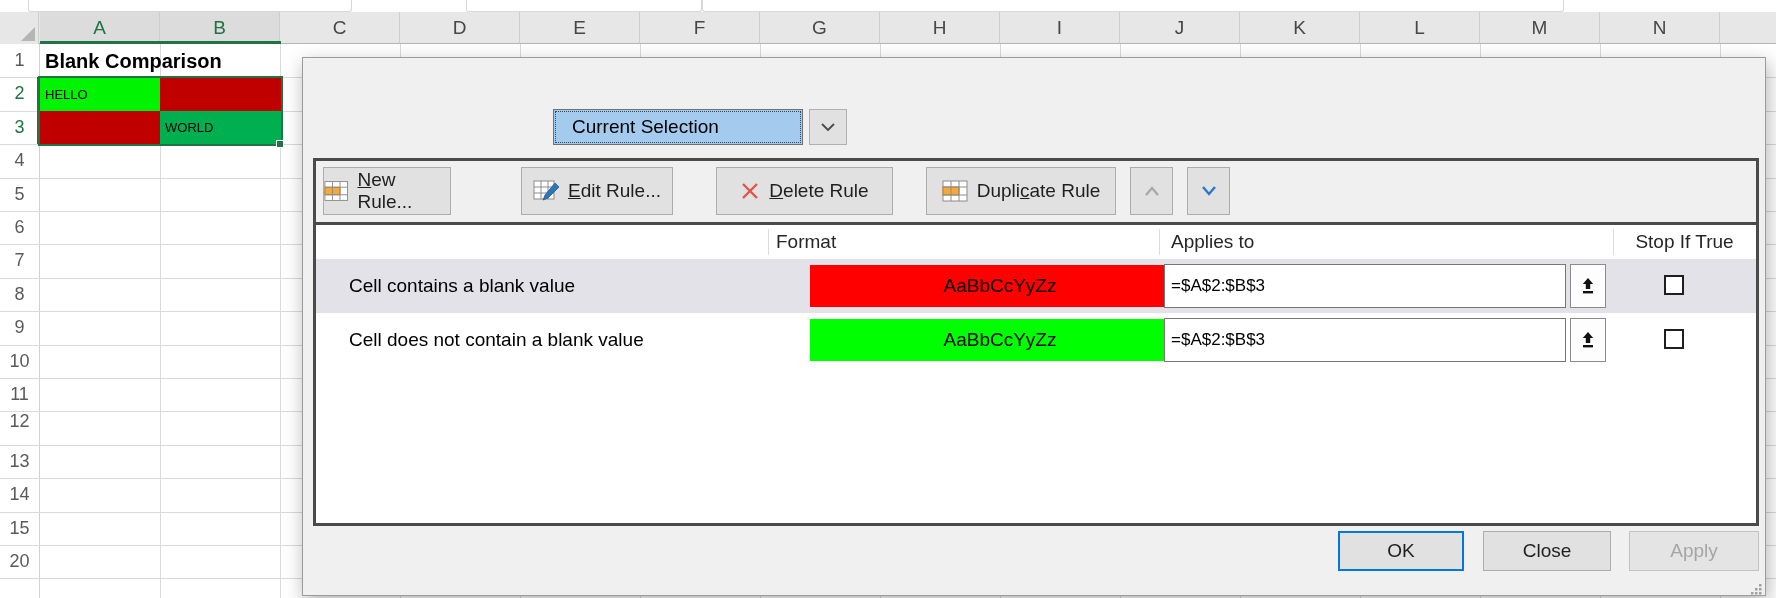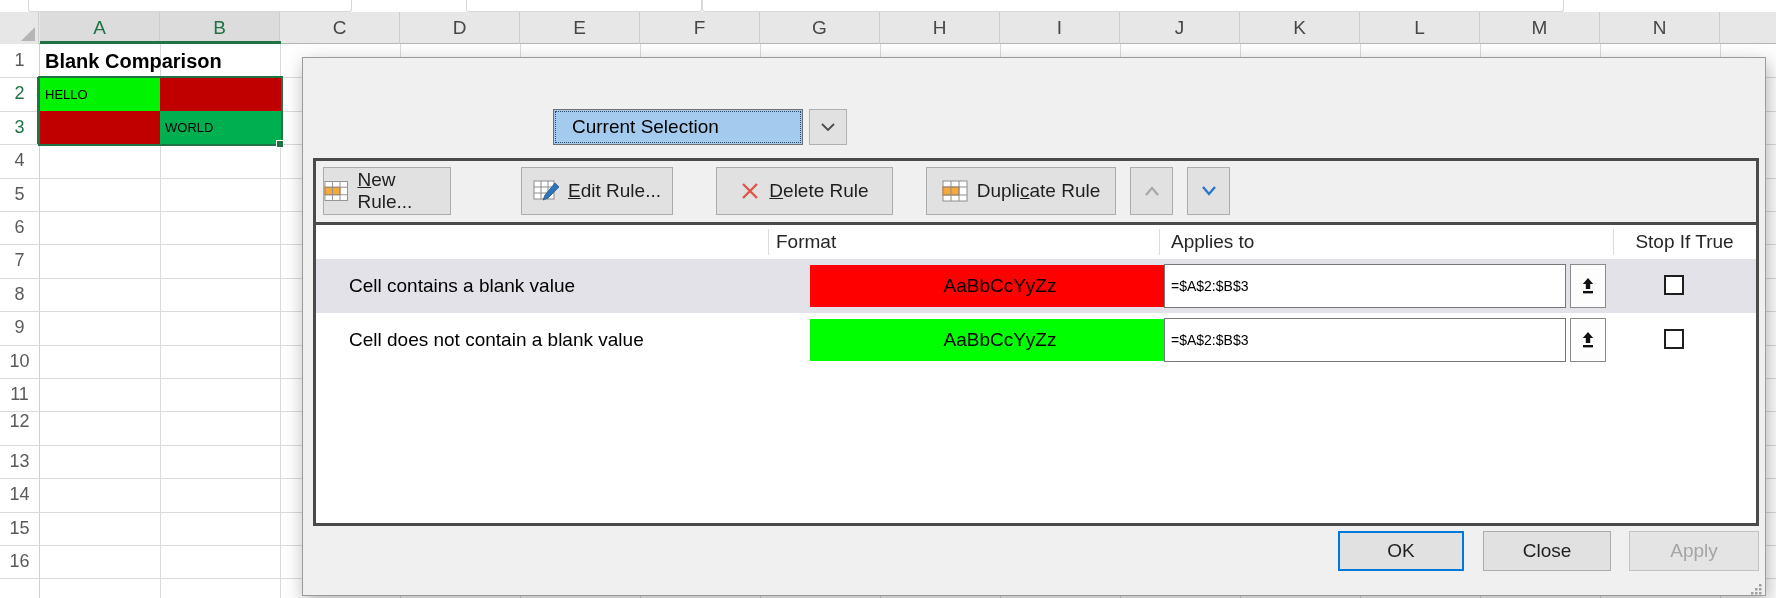--- a/index.html
+++ b/index.html
@@ -58,21 +58,21 @@
               border-top:3px solid #4a4a4a;}
   .list-hdr{position:absolute;top:0;height:34px;line-height:34px;color:#262626;white-space:nowrap;}
   .hdr-div{position:absolute;top:4px;height:26px;width:1px;background:#dcdcdc;}
   .rule-row{position:absolute;left:0;right:0;height:54px;}
   .rule-row.selected{background:#e2e2e8;}
   .rule-name{position:absolute;left:33px;top:0;line-height:54px;white-space:nowrap;color:#000;}
   .swatch{position:absolute;left:452px;top:6px;width:380px;height:42px;line-height:42px;
           text-align:center;font-size:19px;color:#000;margin-left:42px;}
   .applies-input{position:absolute;left:848px;top:5px;width:402px;height:44px;background:#fff;
                  border:1px solid #767676;box-sizing:border-box;padding:0 6px;font-family:"Liberation Sans",sans-serif;
-                 font-size:14px;color:#000;}
+                 font-size:17px;color:#000;}
   .range-btn{position:absolute;left:1254px;top:5px;width:36px;height:44px;background:#fdfdfd;
              border:1px solid #8a8a8a;box-sizing:border-box;display:flex;align-items:center;justify-content:center;}
   .stop-checkbox{position:absolute;left:1348px;top:16px;width:20px;height:20px;background:#fff;
                  border:2px solid #1f1f1f;box-sizing:border-box;}
 
   .foot-btn{position:absolute;top:473px;height:40px;background:#e1e1e1;border:1px solid #acacac;
             box-sizing:border-box;text-align:center;line-height:38px;font-size:19px;color:#1f1f1f;}
   .foot-btn.default{border:2px solid #0078d7;line-height:36px;}
   .foot-btn.disabled{background:#e4e4e4;border:1px solid #c3c3c3;color:#a5a5a5;}
   .grip{position:absolute;left:1446px;top:521px;width:14px;height:14px;}
@@ -119,21 +119,21 @@
       <div class="row-num" style="top: 211px; height: 33px; line-height: 33px;">6</div>
       <div class="row-num" style="top: 244px; height: 33px; line-height: 33px;">7</div>
       <div class="row-num" style="top: 278px; height: 33px; line-height: 33px;">8</div>
       <div class="row-num" style="top: 311px; height: 33px; line-height: 33px;">9</div>
       <div class="row-num" style="top: 345px; height: 33px; line-height: 33px;">10</div>
       <div class="row-num" style="top: 378px; height: 33px; line-height: 33px;">11</div>
       <div class="row-num" style="top: 393px; height: 33px; line-height: 33px; margin-top: 12px;">12</div>
       <div class="row-num" style="top: 445px; height: 33px; line-height: 33px;">13</div>
       <div class="row-num" style="top: 478px; height: 33px; line-height: 33px;">14</div>
       <div class="row-num" style="top: 512px; height: 33px; line-height: 33px;">15</div>
-      <div class="row-num" style="top: 545px; height: 33px; line-height: 33px;">16</div>
+      <div class="row-num" style="top: 545px; height: 33px; line-height: 33px;">20</div>
     </div>
   <div class="gutter-border"></div>
   <div class="sel-row-bar"></div>
   <div id="gridlines">
       <div class="gl" style="left: 160px; top: 44px; width: 1px; height: 554px;"></div>
       <div class="gl" style="left: 280px; top: 44px; width: 1px; height: 554px;"></div>
       <div class="gl" style="left: 400px; top: 44px; width: 1px; height: 554px;"></div>
       <div class="gl" style="left: 520px; top: 44px; width: 1px; height: 554px;"></div>
       <div class="gl" style="left: 640px; top: 44px; width: 1px; height: 554px;"></div>
       <div class="gl" style="left: 760px; top: 44px; width: 1px; height: 554px;"></div>

